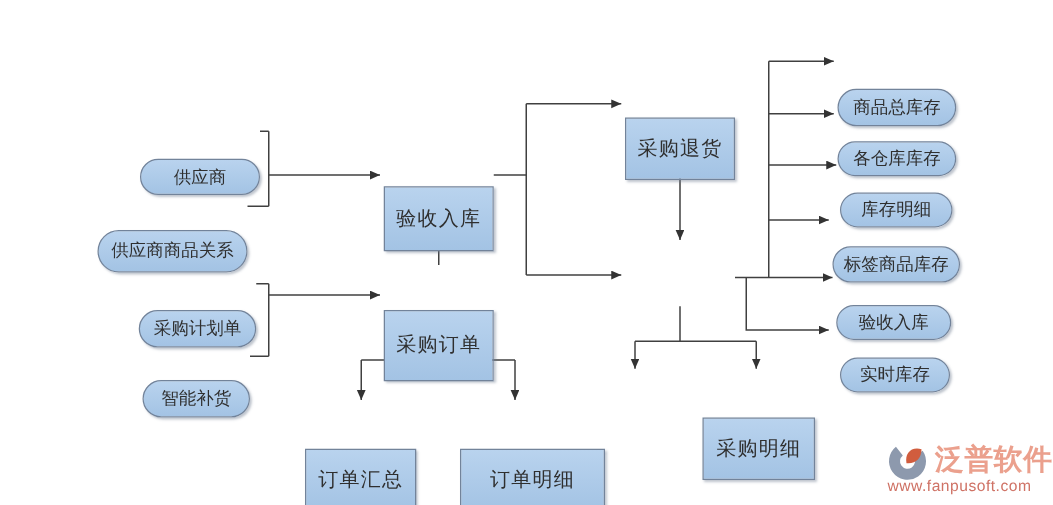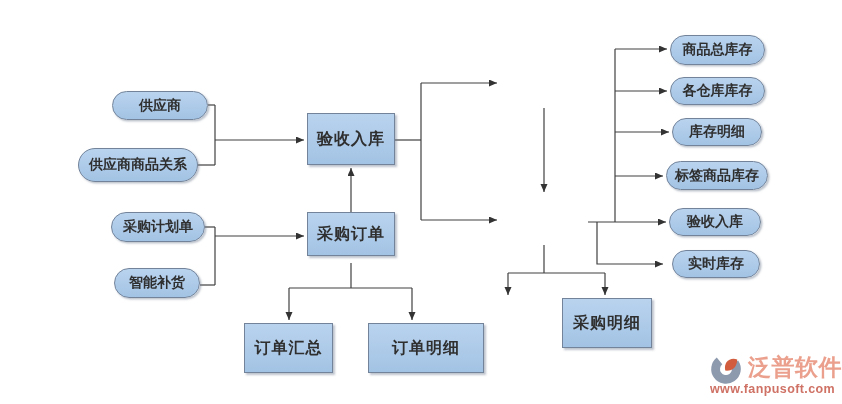--- a/index.html
+++ b/index.html
@@ -23,40 +23,41 @@
     position:absolute;left:0;top:0;width:100%;height:100%;
     pointer-events:none;
   }
   #node-layer{position:absolute;left:0;top:0;width:100%;height:100%;}
   .node{
     position:absolute;
     display:flex;align-items:center;justify-content:center;
     background:linear-gradient(180deg,var(--node-fill-top) 0%,var(--node-fill-bottom) 100%);
     border:1px solid var(--node-border);
     color:var(--node-text);
-    font-weight:bold;
+    font-weight:normal;
     white-space:nowrap;
     box-shadow:1.5px 1.5px 2px rgba(110,125,145,0.45);
     text-align:center;
+    margin-top:36px;
   }
   .node.rect{font-size:16px;letter-spacing:1px;}
   .node.stadium{font-size:14px;letter-spacing:0;}
   .watermark{
     position:absolute;
     left:704px;top:349px;width:136px;height:52px;
   }
   .watermark .logo{position:absolute;left:4px;top:4px;}
   .watermark .brand{
     position:absolute;left:44px;top:3px;
     font-size:23px;font-weight:bold;color:var(--brand-color);
     letter-spacing:0.5px;white-space:nowrap;
   }
   .watermark .url{
     position:absolute;left:6px;top:33px;
-    font-size:12.5px;font-weight:bold;color:var(--url-color);
+    font-size:12.5px;font-weight:normal;color:var(--url-color);
     letter-spacing:0.4px;white-space:nowrap;
   }
 </style>
 </head>
 <body>
 
 <div id="canvas" style="width: 842px; height: 404px; background: rgb(255, 255, 255);">
   <svg id="edge-layer" xmlns="http://www.w3.org/2000/svg" viewBox="0 0 842 404">
     <defs>
       <marker id="arrowhead" markerWidth="9" markerHeight="8" refX="8" refY="3.5" orient="auto" markerUnits="userSpaceOnUse">
@@ -93,21 +94,22 @@
       <polyline points="615,176 663,176" fill="none" stroke="#404040" stroke-width="1.2" marker-end="url(#arrowhead)"></polyline>
       <polyline points="597,222 597,264 663,264" fill="none" stroke="#404040" stroke-width="1.2" marker-end="url(#arrowhead)"></polyline>
     </svg>
 
   <div id="node-layer">
       <div class="node stadium" style="left: 112px; top: 91px; width: 96px; height: 29px; border-radius: 14.5px;">供应商</div>
       <div class="node stadium" style="left: 78px; top: 148px; width: 120px; height: 34px; border-radius: 17px; text-align: right;">供应商商品关系</div>
       <div class="node stadium" style="left: 111px; top: 212px; width: 94px; height: 30px; border-radius: 15px;">采购计划单</div>
       <div class="node stadium" style="left: 114px; top: 268px; width: 86px; height: 30px; border-radius: 15px;">智能补货</div>
       <div class="node rect" style="left: 307px; top: 113px; width: 88px; height: 52px;">验收入库</div>
-      <div class="node rect" style="left: 307px; top: 212px; width: 88px; height: 44px;">采购订单</div>
+      <div class="node rect" style="left: 307px; top: 212px; width: 88px; height: 57px;">采购订单</div>
+      <div class="node rect" style="left: 500px; top: 58px; width: 88px; height: 50px;">采购退货</div>
       <div class="node rect" style="left: 244px; top: 323px; width: 89px; height: 50px;">订单汇总</div>
       <div class="node rect" style="left: 368px; top: 323px; width: 116px; height: 50px;">订单明细</div>
       <div class="node rect" style="left: 562px; top: 298px; width: 90px; height: 50px;">采购明细</div>
       <div class="node stadium" style="left: 670px; top: 35px; width: 95px; height: 30px; border-radius: 15px;">商品总库存</div>
       <div class="node stadium" style="left: 670px; top: 77px; width: 95px; height: 28px; border-radius: 14px;">各仓库库存</div>
       <div class="node stadium" style="left: 672px; top: 118px; width: 90px; height: 28px; border-radius: 14px;">库存明细</div>
       <div class="node stadium" style="left: 666px; top: 161px; width: 102px; height: 29px; border-radius: 14.5px;">标签商品库存</div>
       <div class="node stadium" style="left: 669px; top: 208px; width: 92px; height: 28px; border-radius: 14px;">验收入库</div>
       <div class="node stadium" style="left: 672px; top: 250px; width: 88px; height: 28px; border-radius: 14px;">实时库存</div>
     </div>

